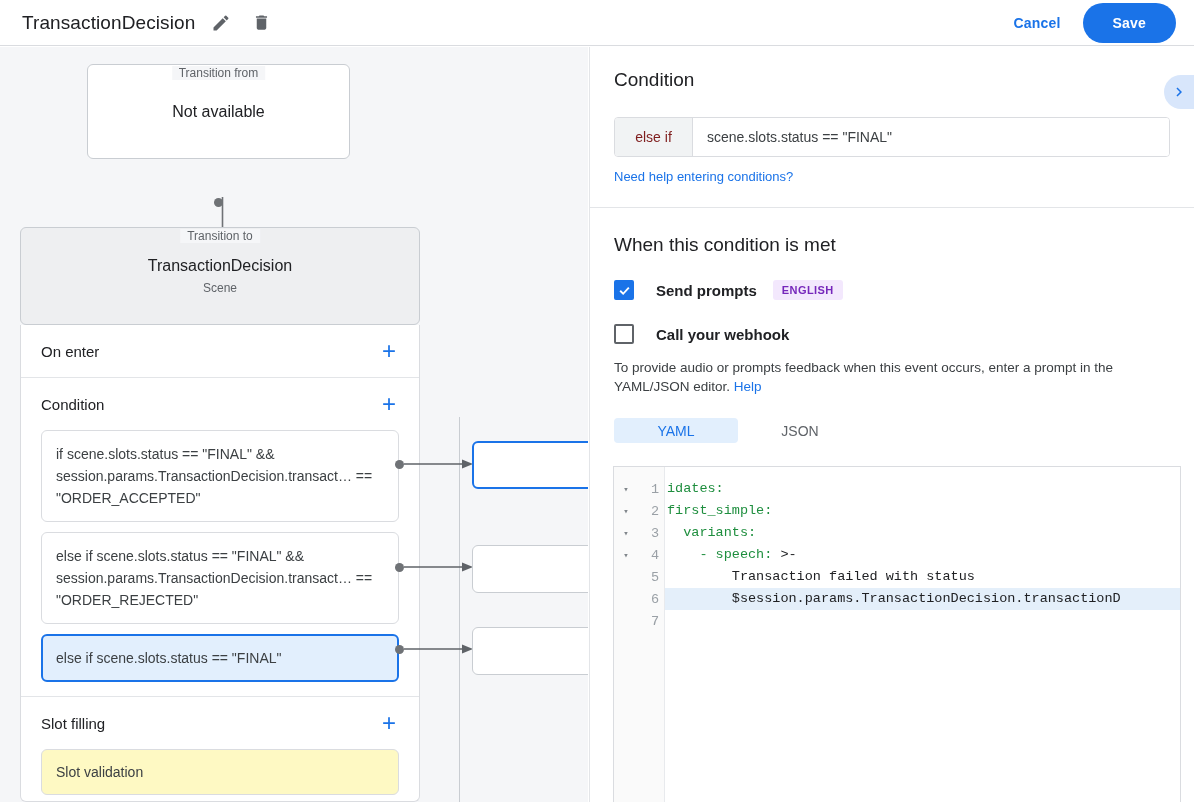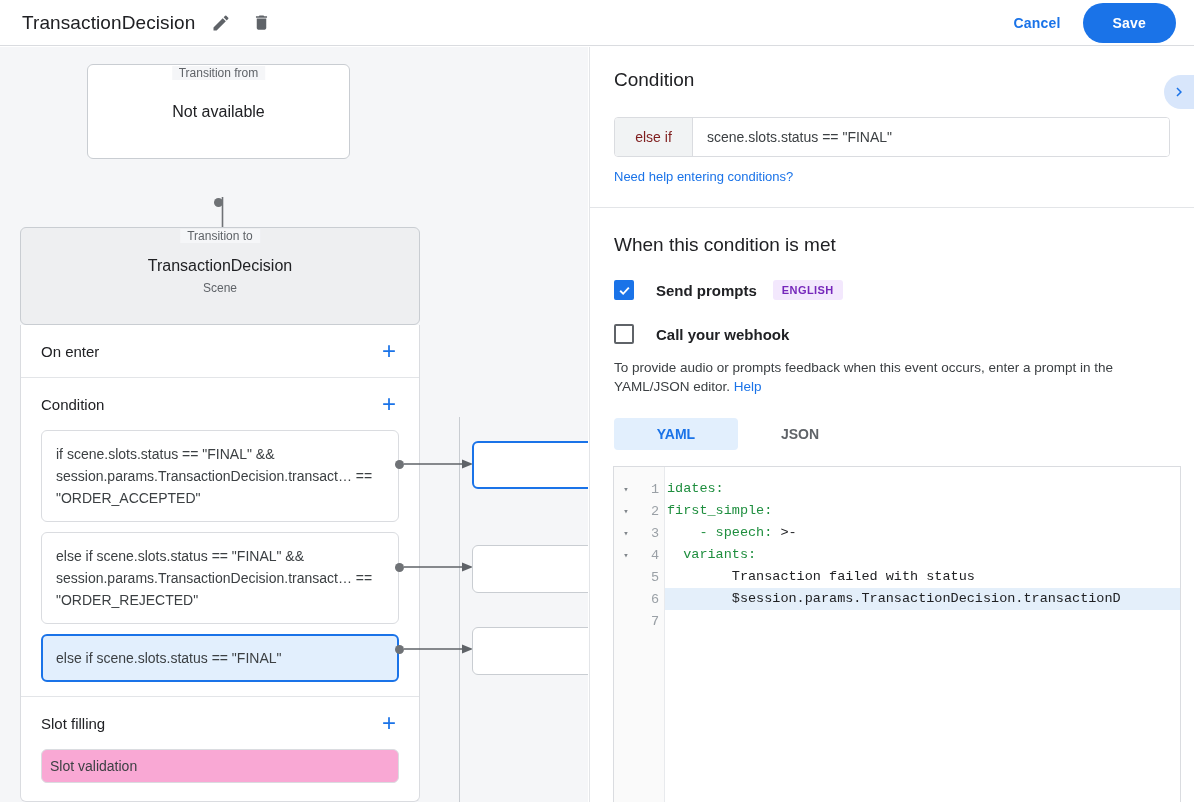--- a/index.html
+++ b/index.html
@@ -94,22 +94,22 @@
   .cond-card {
     margin:0 20px 10px 20px; border:1px solid #dadce0; border-radius:6px;
     background:#fff; padding:12px 14px;
     font-size:14px; color:#3c4043; line-height:22px; cursor:pointer;
     word-break:break-word;
   }
   .cond-card.selected {
     background:#e2effd; border:2px solid #1a73e8; padding:11px 13px;
   }
   .slot-card {
-    margin:0 20px; border:1px solid #dadce0; border-radius:6px; background:#f9a8d4;
-    padding:8px; font-size:14px; color:#3c4043; cursor:pointer;
+    margin:0 20px; border:1px solid #dadce0; border-radius:6px; background:#fef9c3;
+    padding:14px; font-size:14px; color:#3c4043; cursor:pointer;
   }
 
   
   .edge { position:absolute; }
   .stub-card {
     position:absolute; border:1px solid #c9cdd2; border-radius:6px; background:#fff;
     width:160px; height:48px;
   }
   .stub-card.selected { border:2px solid #1a73e8; }
   .trunk { position:absolute; width:1px; background:#c9cdd2; }
@@ -166,22 +166,22 @@
     padding:4px 9px; border-radius:3px;
   }
   .desc {
     margin:14px 24px 0 24px; font-size:13.5px; color:#3c4043; line-height:19px;
     max-width:560px;
   }
   .desc a { color:#1a73e8; cursor:pointer; text-decoration:none; }
 
   .tabs { display:flex; margin:22px 0 0 24px; }
   .tab {
-    min-width:124px; height:32px; display:flex; align-items:center; justify-content:center;
-    font-size:14px; font-weight:700; color:#5f6368; cursor:pointer; border-radius:4px;
+    min-width:124px; height:25px; display:flex; align-items:center; justify-content:center;
+    font-size:14px; font-weight:400; color:#5f6368; cursor:pointer; border-radius:4px;
   }
   .tab.active { background:#e2effd; color:#1a73e8; }
 
   
   .editor {
     position:absolute; left:613px; top:466px; width:568px; height:336px;
     border:1px solid #dadce0; border-bottom:none; background:#fff; overflow:hidden;
     display:flex;
   }
   .gutter {
@@ -377,21 +377,21 @@
           <span class="lnum">6</span>
         </div>
       <div class="gline">
           <span class="fold"></span>
           <span class="lnum">7</span>
         </div>
     </div>
     <div class="code">
       <div class="cline"><span class="k">idates:</span><span></span></div>
       <div class="cline"><span class="k">first_simple:</span><span></span></div>
+      <div class="cline"><span class="k">  variants:</span><span></span></div>
       <div class="cline"><span class="k">    - speech:</span><span> &gt;-</span></div>
-      <div class="cline"><span class="k">  variants:</span><span></span></div>
       <div class="cline"><span class="k"></span><span>        Transaction failed with status</span></div>
       <div class="cline hl"><span class="k"></span><span>        $session.params.TransactionDecision.transactionD</span></div>
       <div class="cline"><span class="k"></span><span></span></div>
     </div>
   </div>
 
 </div>
 
 </body></html>

